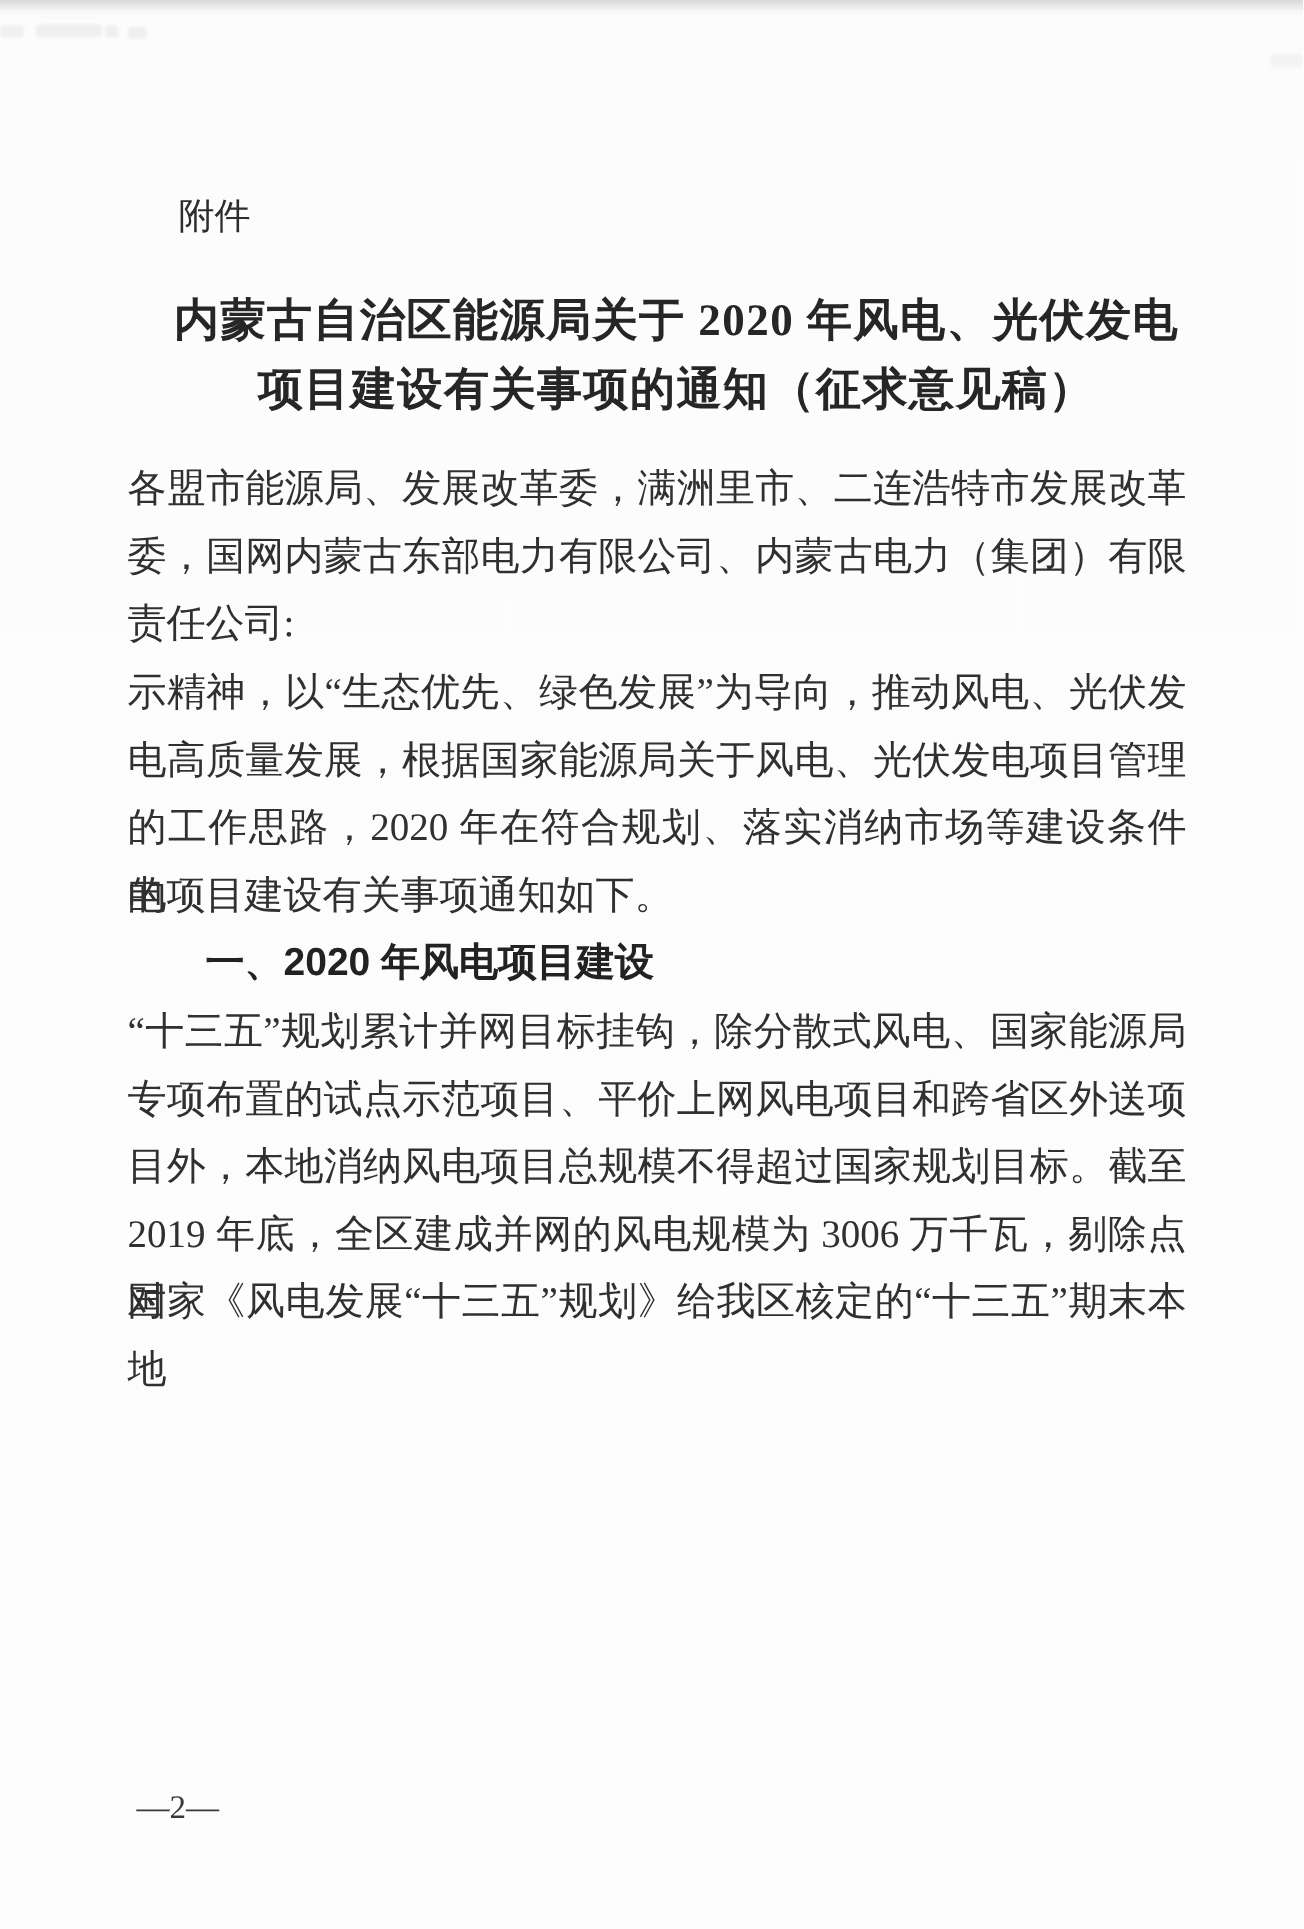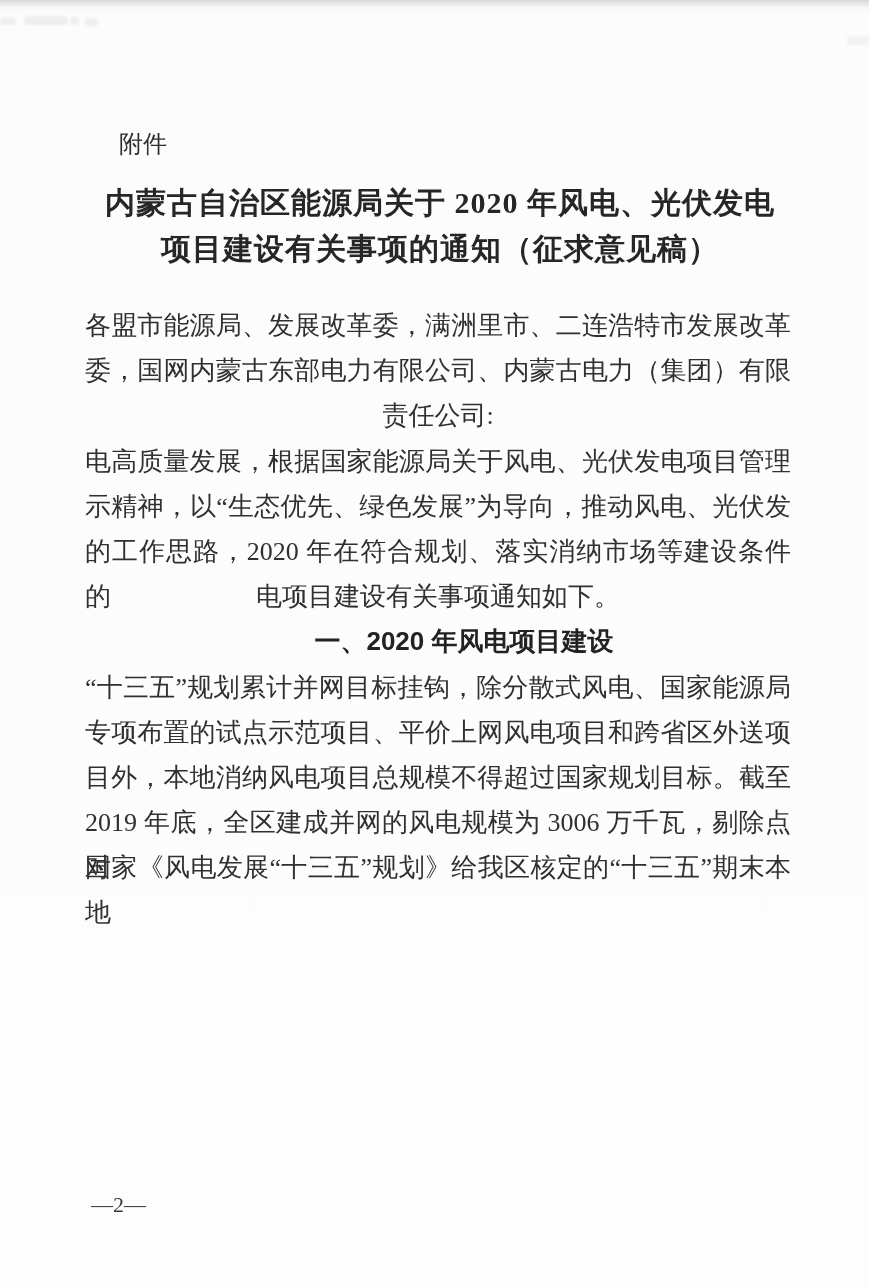--- a/index.html
+++ b/index.html
@@ -39,21 +39,21 @@
     font-weight: 400;
     font-size: 24px;
     color: #2d2d2d;
     margin-left: 34px;
   }
   .title {
     position: absolute;
     left: 82px;
     top: 175px;
     width: 706px;
-    margin: 5px;
+    margin: 16px;
     text-align: center;
     font-family: "Liberation Serif", "DejaVu Serif", serif;
     font-weight: 700;
     font-size: 30px;
     line-height: 46px;
     color: #262626;
     letter-spacing: 1px;
   }
   .title .title-line { display: block; }
 
@@ -62,21 +62,21 @@
     left: 85px;
     top: 303px;
     width: 706px;
     font-size: 26px;
     color: #303030;
   }
   .line {
     height: 45.2px;
     line-height: 45.2px;
     white-space: nowrap;
-    text-align: center;
+    text-align: left;
   }
   .line.fill {
     white-space: normal;
     text-align: justify;
     text-align-last: justify;
   }
   .line.indent { text-indent: 2em; }
   .line.heading {
     font-family: "Liberation Sans", "DejaVu Sans", sans-serif;
     font-weight: 700;
@@ -107,22 +107,22 @@
 
   <h1 class="title">
     <span class="title-line">内蒙古自治区能源局关于 2020 年风电、光伏发电</span>
     <span class="title-line">项目建设有关事项的通知（征求意见稿）</span>
   </h1>
 
   <div class="body-text" id="body-lines">
       <div class="line fill">各盟市能源局、发展改革委，满洲里市、二连浩特市发展改革</div>
       <div class="line fill">委，国网内蒙古东部电力有限公司、内蒙古电力（集团）有限</div>
       <div class="line end">责任公司:</div>
+      <div class="line fill">示精神，以“生态优先、绿色发展”为导向，推动风电、光伏发</div>
       <div class="line fill">电高质量发展，根据国家能源局关于风电、光伏发电项目管理</div>
-      <div class="line fill">示精神，以“生态优先、绿色发展”为导向，推动风电、光伏发</div>
       <div class="line fill">的工作思路，2020 年在符合规划、落实消纳市场等建设条件的</div>
       <div class="line end">电项目建设有关事项通知如下。</div>
       <div class="line end indent heading">一、2020 年风电项目建设</div>
       <div class="line fill">“十三五”规划累计并网目标挂钩，除分散式风电、国家能源局</div>
       <div class="line fill">专项布置的试点示范项目、平价上网风电项目和跨省区外送项</div>
       <div class="line fill">目外，本地消纳风电项目总规模不得超过国家规划目标。截至</div>
       <div class="line fill">2019 年底，全区建成并网的风电规模为 3006 万千瓦，剔除点对</div>
       <div class="line fill">国家《风电发展“十三五”规划》给我区核定的“十三五”期末本地</div>
     </div>
 

